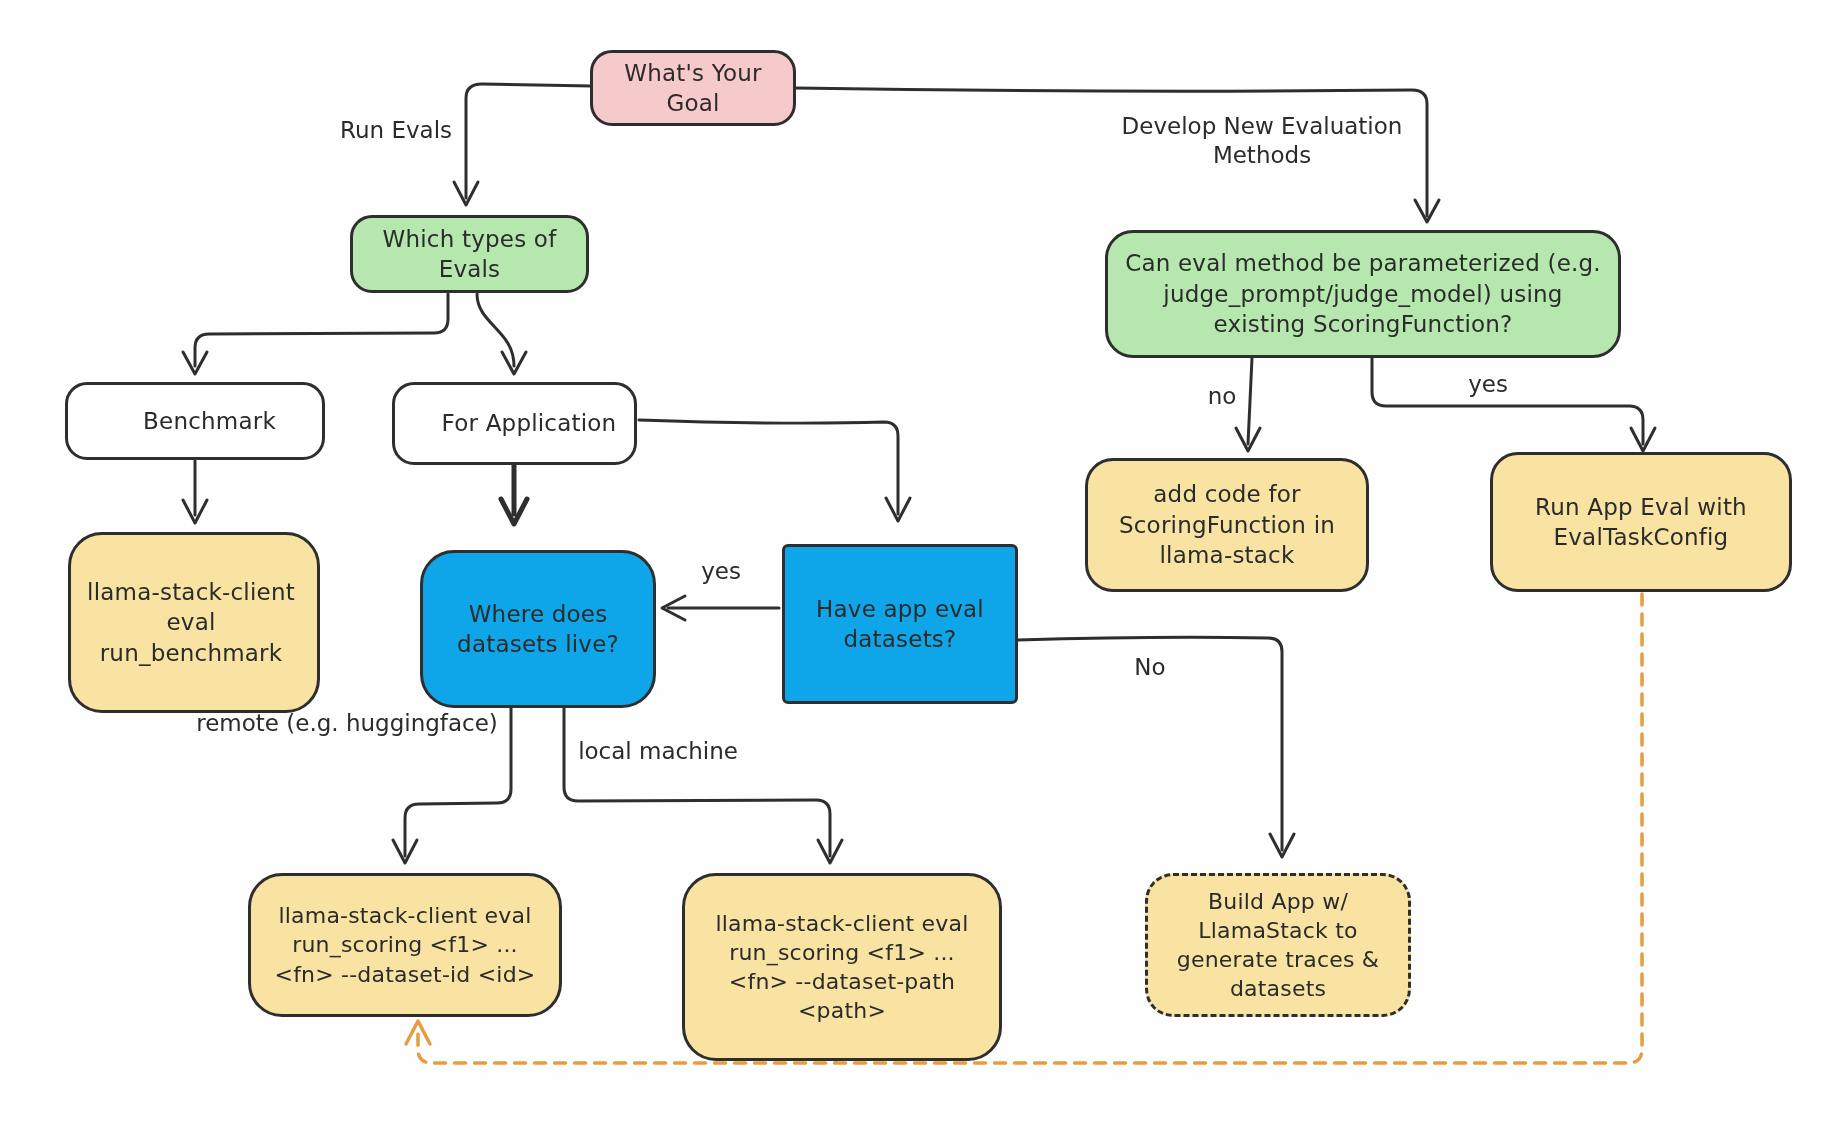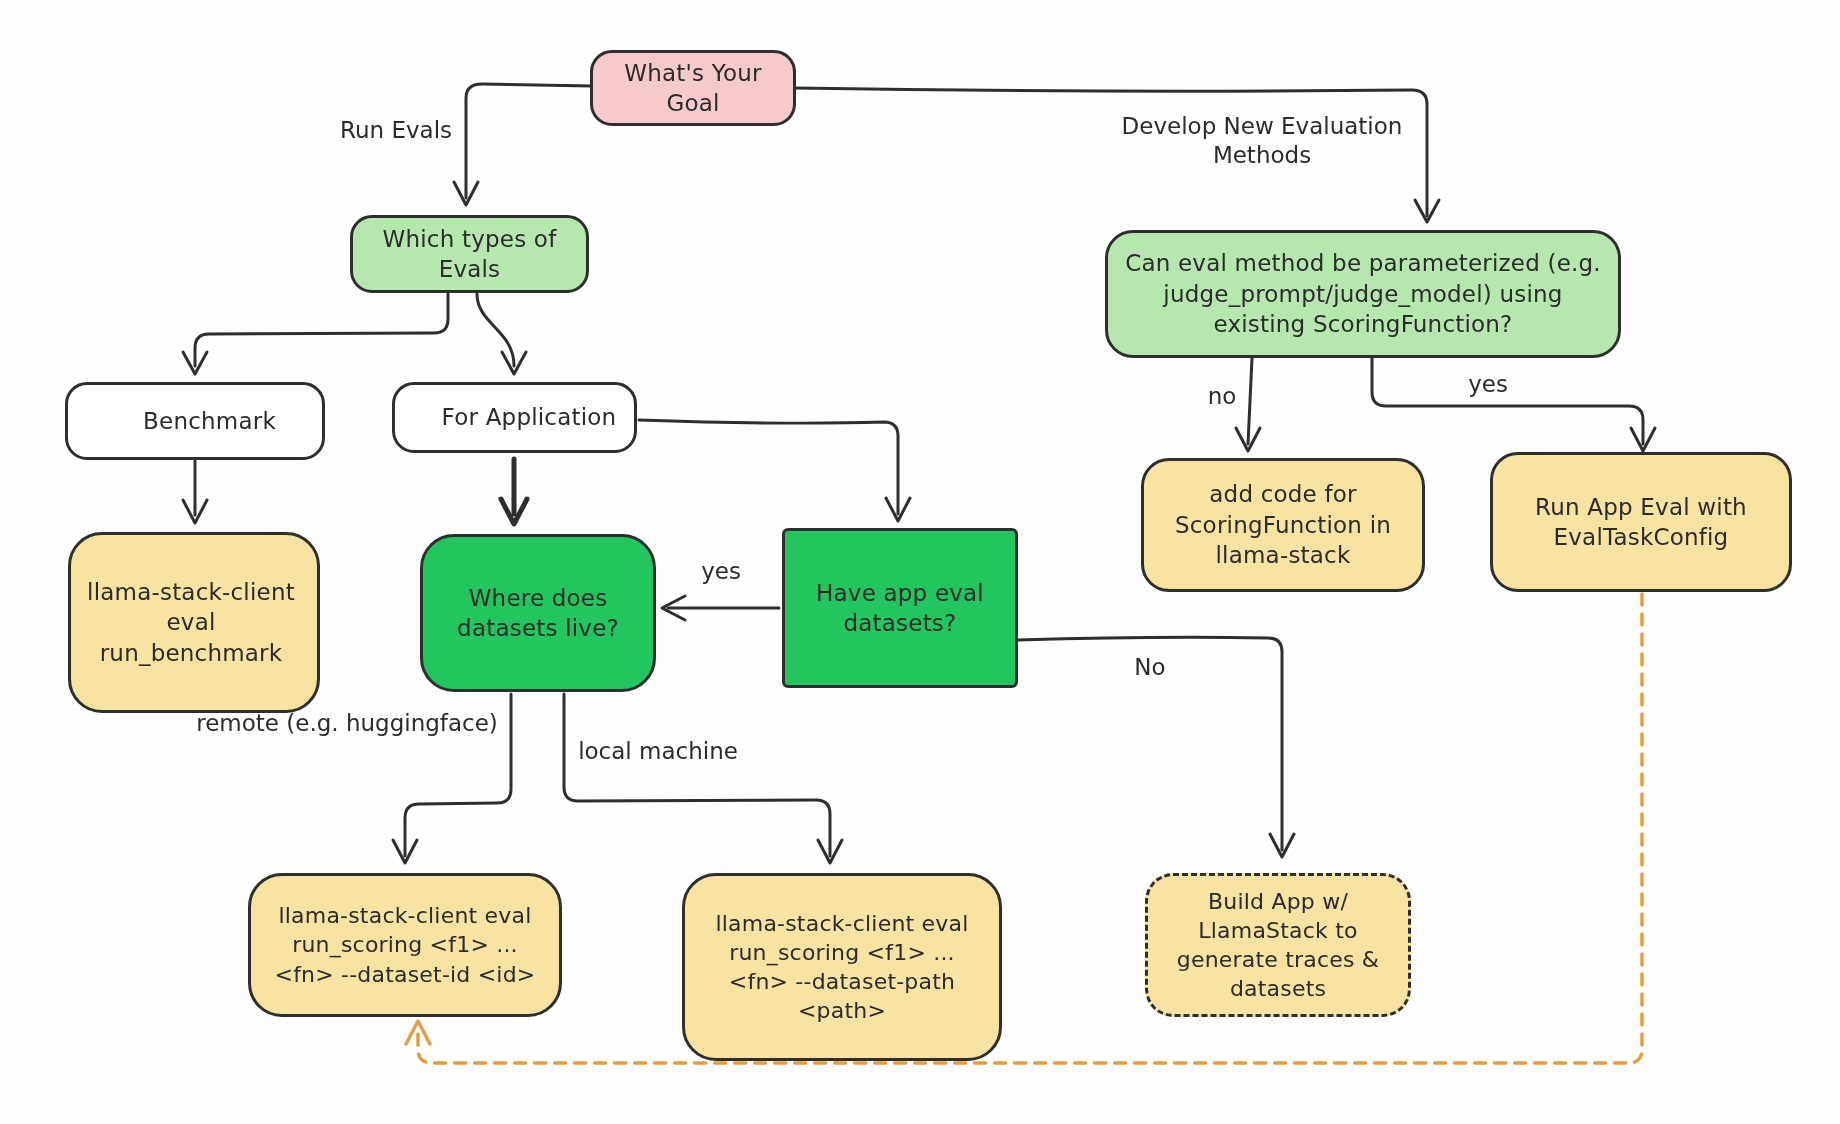--- a/index.html
+++ b/index.html
@@ -18,21 +18,21 @@
     border:3px solid #2e2e2e; border-radius:28px;
     display:flex; align-items:center; justify-content:center;
     text-align:center; font-size:23px; line-height:1.32;
     padding:6px 14px; letter-spacing:0.2px;
   }
   .node.r-sm { border-radius:22px; }
   .node.r-lg { border-radius:34px; }
   .pink   { background:#f6c9cb; }
   .green  { background:#b5e7ae; }
   .yellow { background:#f9e3a2; }
-  .blue   { background:#22c55e; }
+  .blue   { background:#0ea5e9;margin-top:16px; }
   .white  { background:#ffffff;padding-left:43px; }
   .node.dashed { border-style:dashed; }
   .edge-label {
     position:absolute; transform:translate(-50%,-50%);
     font-size:23px; line-height:1.28; text-align:center; white-space:nowrap;
   }
   .edge-label.wrap { white-space:normal; }
 </style>
 </head>
 <body>
@@ -91,41 +91,41 @@
   </div>
 
   <div class="node green r-sm" style="left:350px; top:215px; width:239px; height:78px;">
     <span>Which types of Evals</span>
   </div>
 
   <div class="node white r-sm" style="left:65px; top:382px; width:260px; height:78px;">
     <span>Benchmark</span>
   </div>
 
-  <div class="node white r-sm" style="left:392px; top:382px; width:245px; height:71px;justify-content:center;">
+  <div class="node white r-sm" style="left:392px; top:382px; width:245px; height:83px;justify-content:center;">
     <span>For Application</span>
   </div>
 
   <div class="node yellow r-lg" style="left:68px; top:532px; width:252px; height:181px;padding-left:8px;">
     <span>llama-stack-client eval run_benchmark</span>
   </div>
 
   <div class="node blue r-lg" style="left:420px; top:534px; width:236px; height:158px;">
     <span>Where does datasets live?</span>
   </div>
 
   <div class="node blue r-lg" style="left:782px; top:528px; width:236px; height:160px;border-radius:6px;">
     <span>Have app eval datasets?</span>
   </div>
 
   <div class="node green" style="left:1105px; top:230px; width:516px; height:128px;">
     <span>Can eval method be parameterized (e.g. judge_prompt/judge_model) using existing ScoringFunction?</span>
   </div>
 
-  <div class="node yellow" style="left:1141px; top:458px; width:284px; height:134px;">
+  <div class="node yellow" style="left:1085px; top:458px; width:284px; height:134px;">
     <span>add code for ScoringFunction in llama-stack</span>
   </div>
 
   <div class="node yellow" style="left:1490px; top:452px; width:302px; height:140px;">
     <span>Run App Eval with EvalTaskConfig</span>
   </div>
 
   <div class="node yellow r-lg" style="left:248px; top:873px; width:314px; height:144px; font-size:22px;">
     <span>llama-stack-client eval run_scoring &lt;f1&gt; ... &lt;fn&gt; --dataset-id &lt;id&gt;</span>
   </div>

